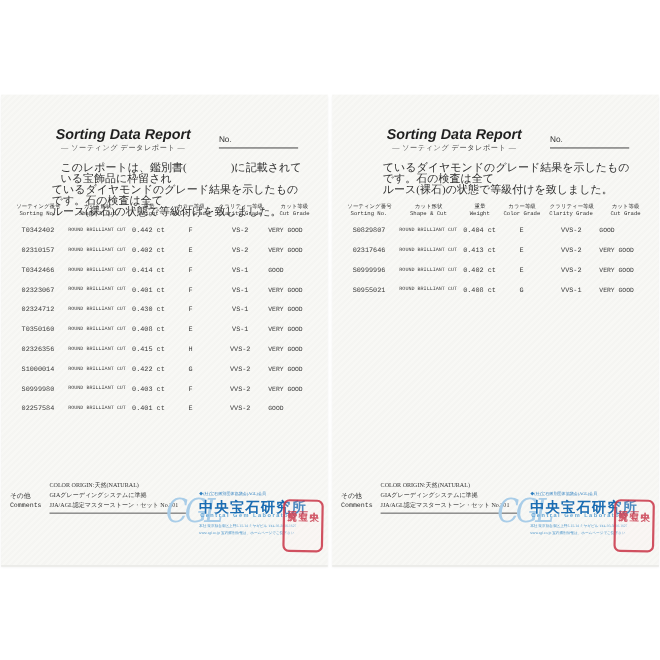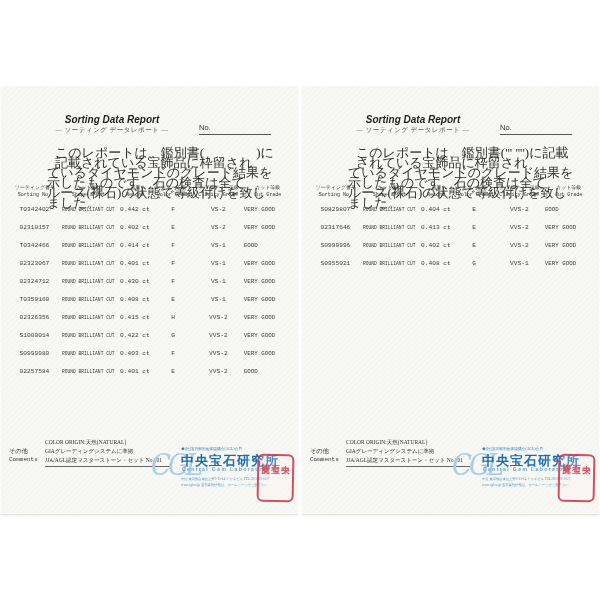--- a/index.html
+++ b/index.html
@@ -14,28 +14,28 @@
       #f8f8f5;
     border-bottom:1px solid #e3e3e0;
     box-shadow:0 1px 2px rgba(0,0,0,0.06);
   }
   .page.left{left:1px;}
   .page.right{left:302px;}
 
   .title-block{position:absolute;left:36px;top:28px;width:150px;text-align:center;}
   .title{
     font-family:"Liberation Sans", sans-serif;font-style:italic;font-weight:bold;
-    font-size:10px;color:#1f1f1f;letter-spacing:0px;white-space:nowrap;
+    font-size:13px;color:#1f1f1f;letter-spacing:0px;white-space:nowrap;
   }
   .subtitle{font-size:6.5px;color:#4a4a4a;margin-top:1px;letter-spacing:0.5px;white-space:nowrap;}
 
   .no-block{position:absolute;left:198px;top:30px;width:72px;border-bottom:0.7px solid #555;}
   .no-label{font-size:7.5px;color:#333;font-family:Liberation Sans, sans-serif;}
 
-  .intro{position:absolute;left:46px;top:62px;width:232px;font-size:13px;line-height:10px;color:#2e2e2e;}
+  .intro{position:absolute;left:46px;top:62px;width:232px;font-size:10px;line-height:10px;color:#2e2e2e;}
   .intro .l1{padding-left:8px;}
 
   .table{position:absolute;left:8px;top:98px;width:283px;}
   .thead{display:flex;}
   .thead .hcell{display:flex;flex-direction:column;align-items:center;justify-content:flex-start;}
   .hjp{font-size:5.4px;color:#333;white-space:nowrap;transform:scale(0.92);}
   .hen{font-size:6.2px;color:#333;white-space:nowrap;font-family:"Liberation Mono", monospace;transform:scale(0.82);}
   .c0{width:18%;text-align:center;}
   .c1{width:20%;text-align:center;}
   .c2{width:13%;text-align:center;}
@@ -233,21 +233,20 @@
 
   <div class="page right">
     <div class="title-block">
       <div class="title">Sorting Data Report</div>
       <div class="subtitle">― ソーティング データレポート ―</div>
     </div>
     <div class="no-block">
       <span class="no-label">No.</span>
     </div>
     <div class="intro">
-      <div class="l1">このレポートは、鑑別書(''' '''')に記載されている宝飾品に枠留され</div>
       <div>ているダイヤモンドのグレード結果を示したものです。石の検査は全て</div>
       <div>ルース(裸石)の状態で等級付けを致しました。</div>
     </div>
     <div class="table">
       <div class="thead">
         <div class="hcell c0">
           <div class="hjp">ソーティング番号</div>
           <div class="hen">Sorting No.</div>
         </div>
         <div class="hcell c1">

